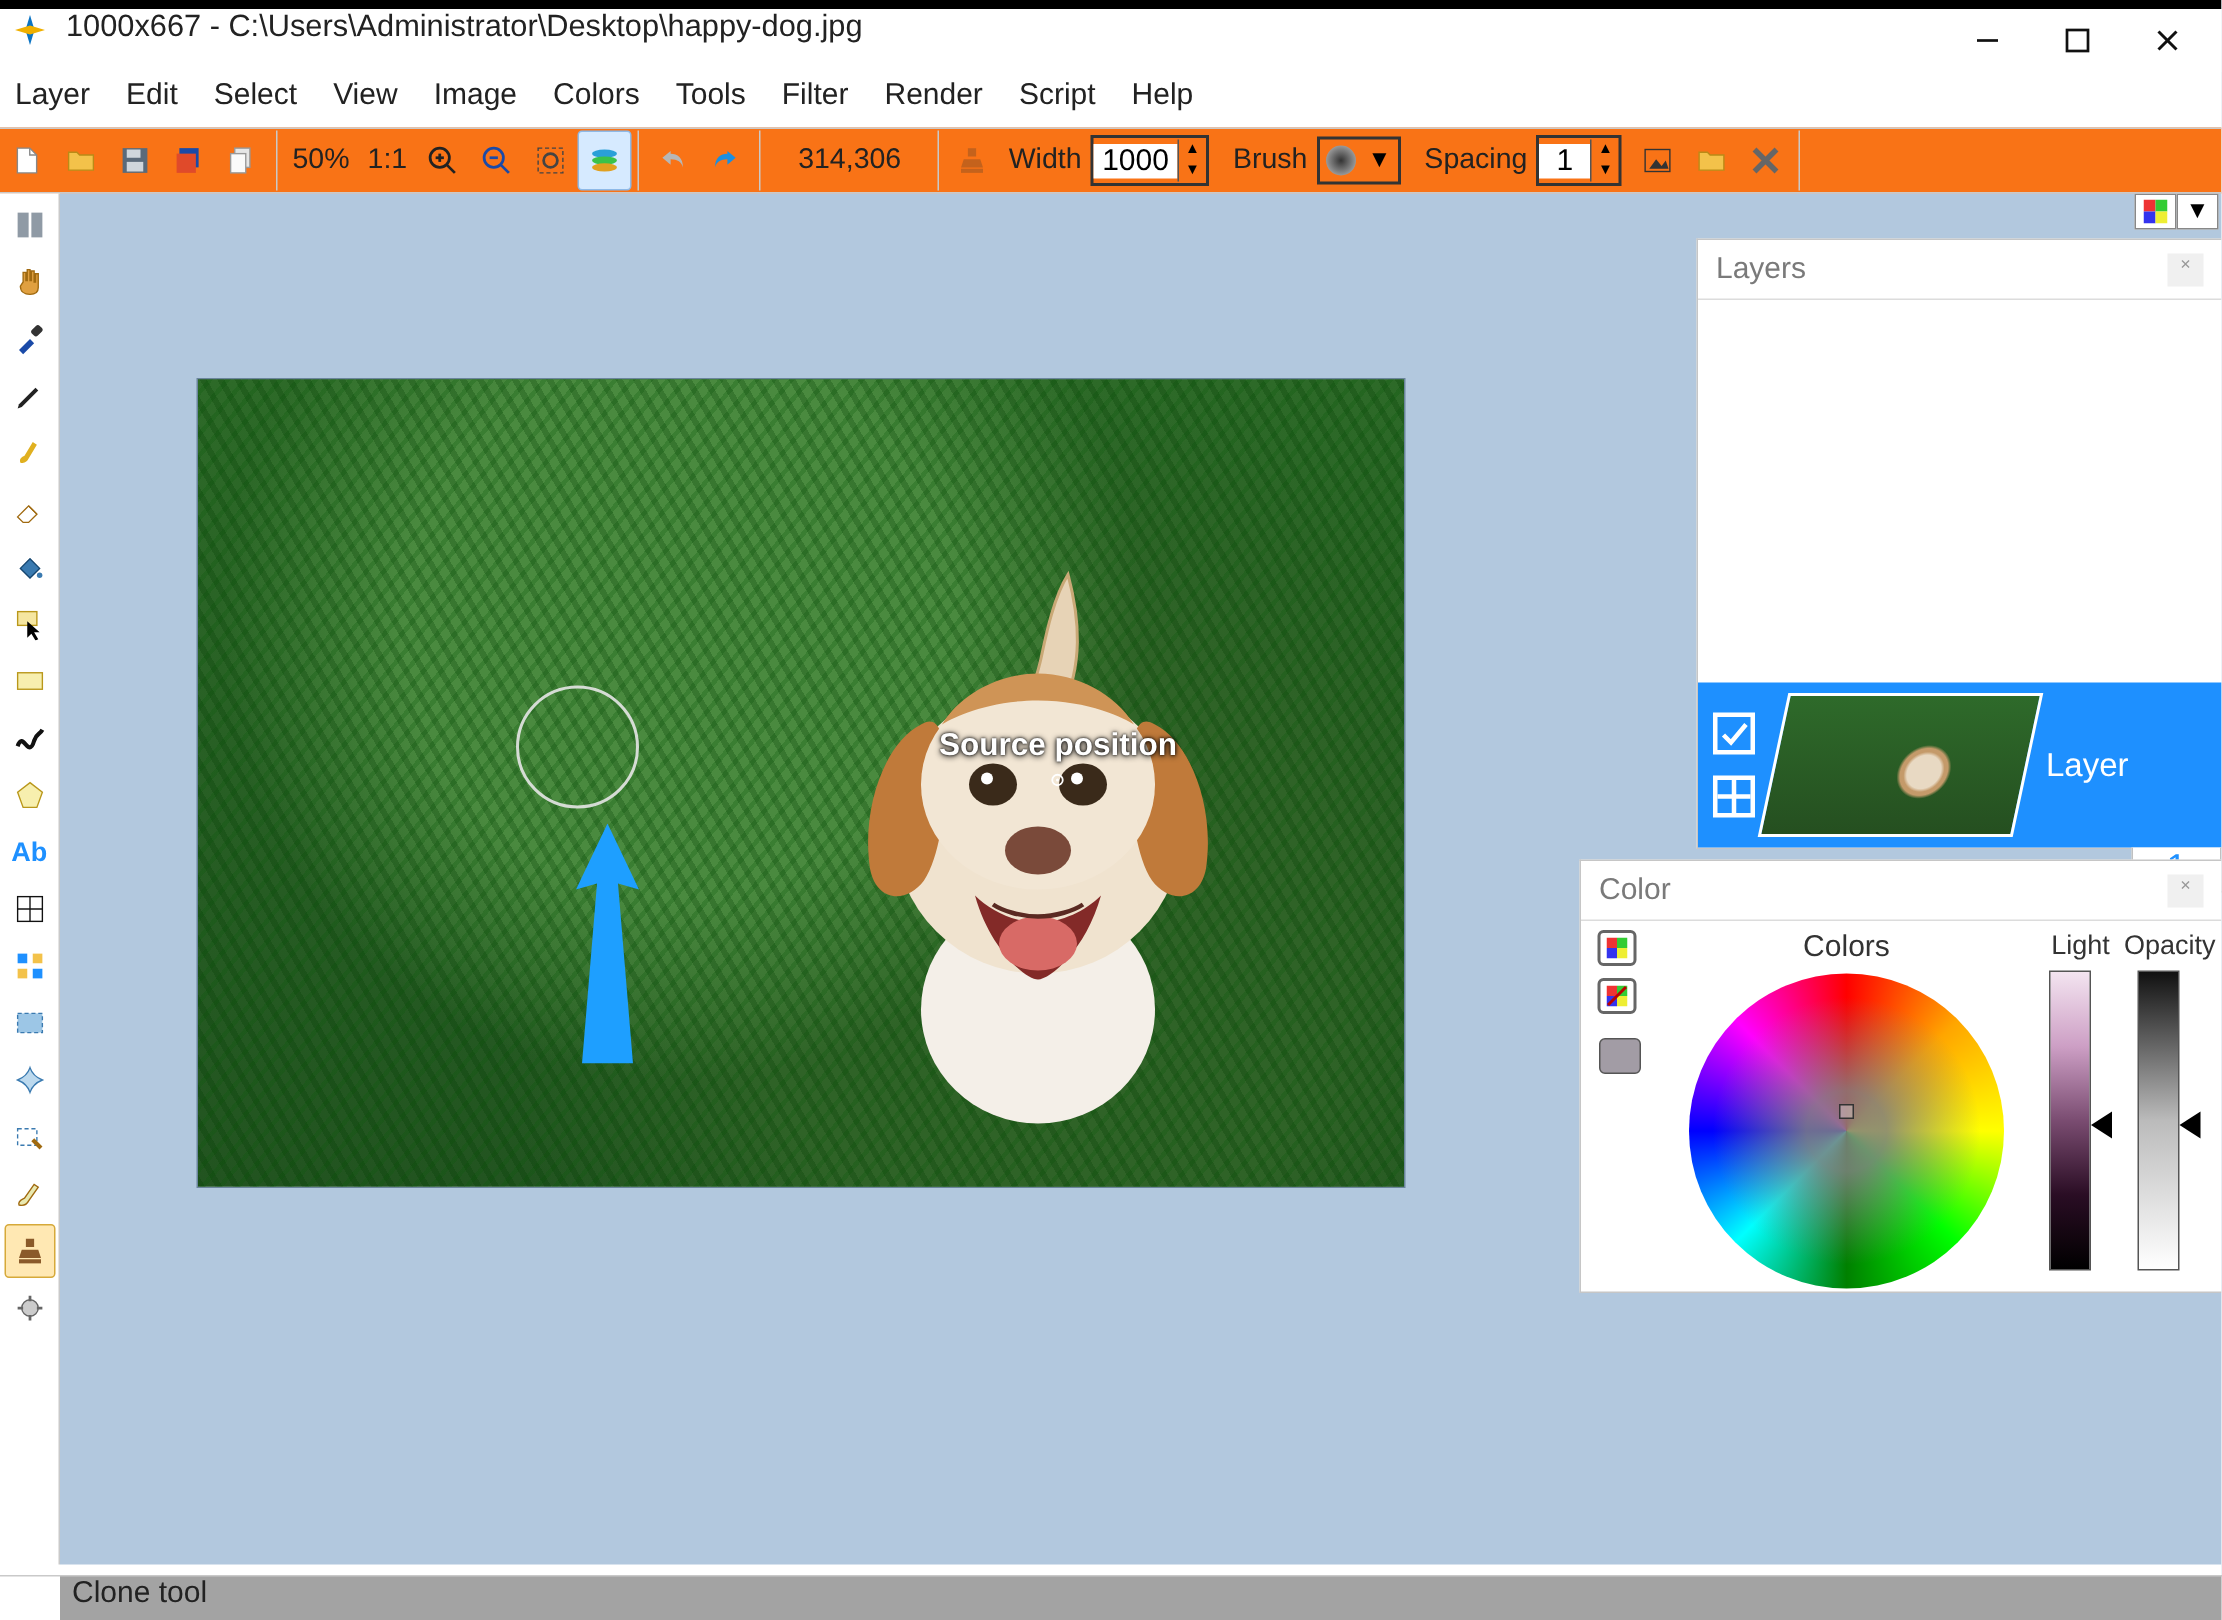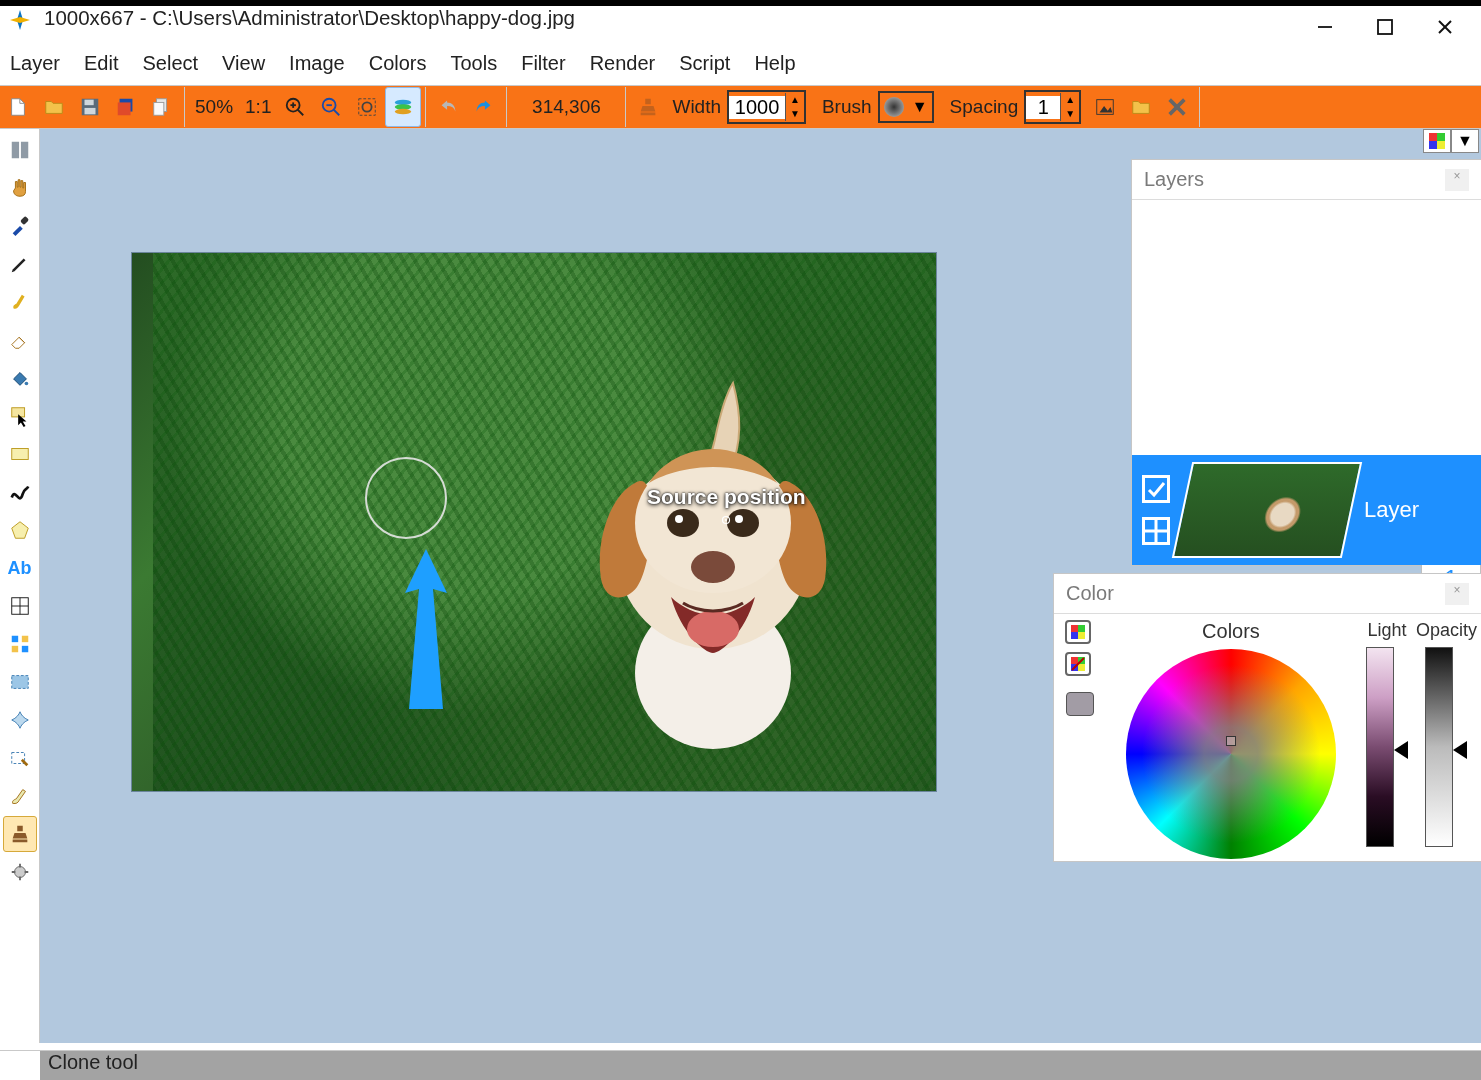--- a/index.html
+++ b/index.html
@@ -29,21 +29,21 @@
 .brushdot { width:20px; height:20px; border-radius:50%; background:radial-gradient(circle,#333 0%,#999 70%,transparent 90%); }
 .maintoolbar .active { background:#d6eaff; border:1px solid #8db9e8; border-radius:3px; }
 
 
 .workrow { display:flex; height:calc(100% - 48px - 44px - 44px - 30px); }
 .toolbox { width:40px; background:#fff; border-right:1px solid #c9c9c9; display:flex; flex-direction:column; align-items:center; padding-top:2px; }
 .toolbox .tool { width:34px; height:36px; display:flex; align-items:center; justify-content:center; cursor:pointer; margin:1px 0; }
 .toolbox .tool.sel { background:#ffe8b3; border:1px solid #d6a93a; border-radius:3px; }
 .canvaszone { flex:1; background:#b2c8de; position:relative; overflow:hidden; }
 .canvas { position:absolute; left:92px; top:124px; width:804px; height:538px; background:linear-gradient(135deg,#234d20 0%, #3b7a32 25%, #2d5a27 50%, #3a7a33 75%, #234d20 100%);
-  box-shadow:0 0 0 1px #6b859c;padding-left:21px; }
+  box-shadow:0 0 0 1px #6b859c; }
 .grass { width:100%; height:100%; background:
   repeating-linear-gradient(60deg, rgba(0,60,0,.25) 0 4px, rgba(0,0,0,0) 4px 10px),
   repeating-linear-gradient(-50deg, rgba(10,90,10,.25) 0 3px, rgba(0,0,0,0) 3px 9px),
   radial-gradient(circle at 40% 30%, #4a8a3f 0 30%, transparent 50%),
   radial-gradient(circle at 70% 70%, #2f6327 0 30%, transparent 55%),
   linear-gradient(#2d6a28,#225420);
   position:relative; }
 .dog { position:absolute; left:430px; top:120px; width:260px; height:380px; }
 .clone-ring { position:absolute; left:212px; top:204px; width:82px; height:82px; border:2px solid rgba(230,230,230,.9); border-radius:50%; }
 .arrow { position:absolute; left:250px; top:296px; width:46px; height:160px; }

